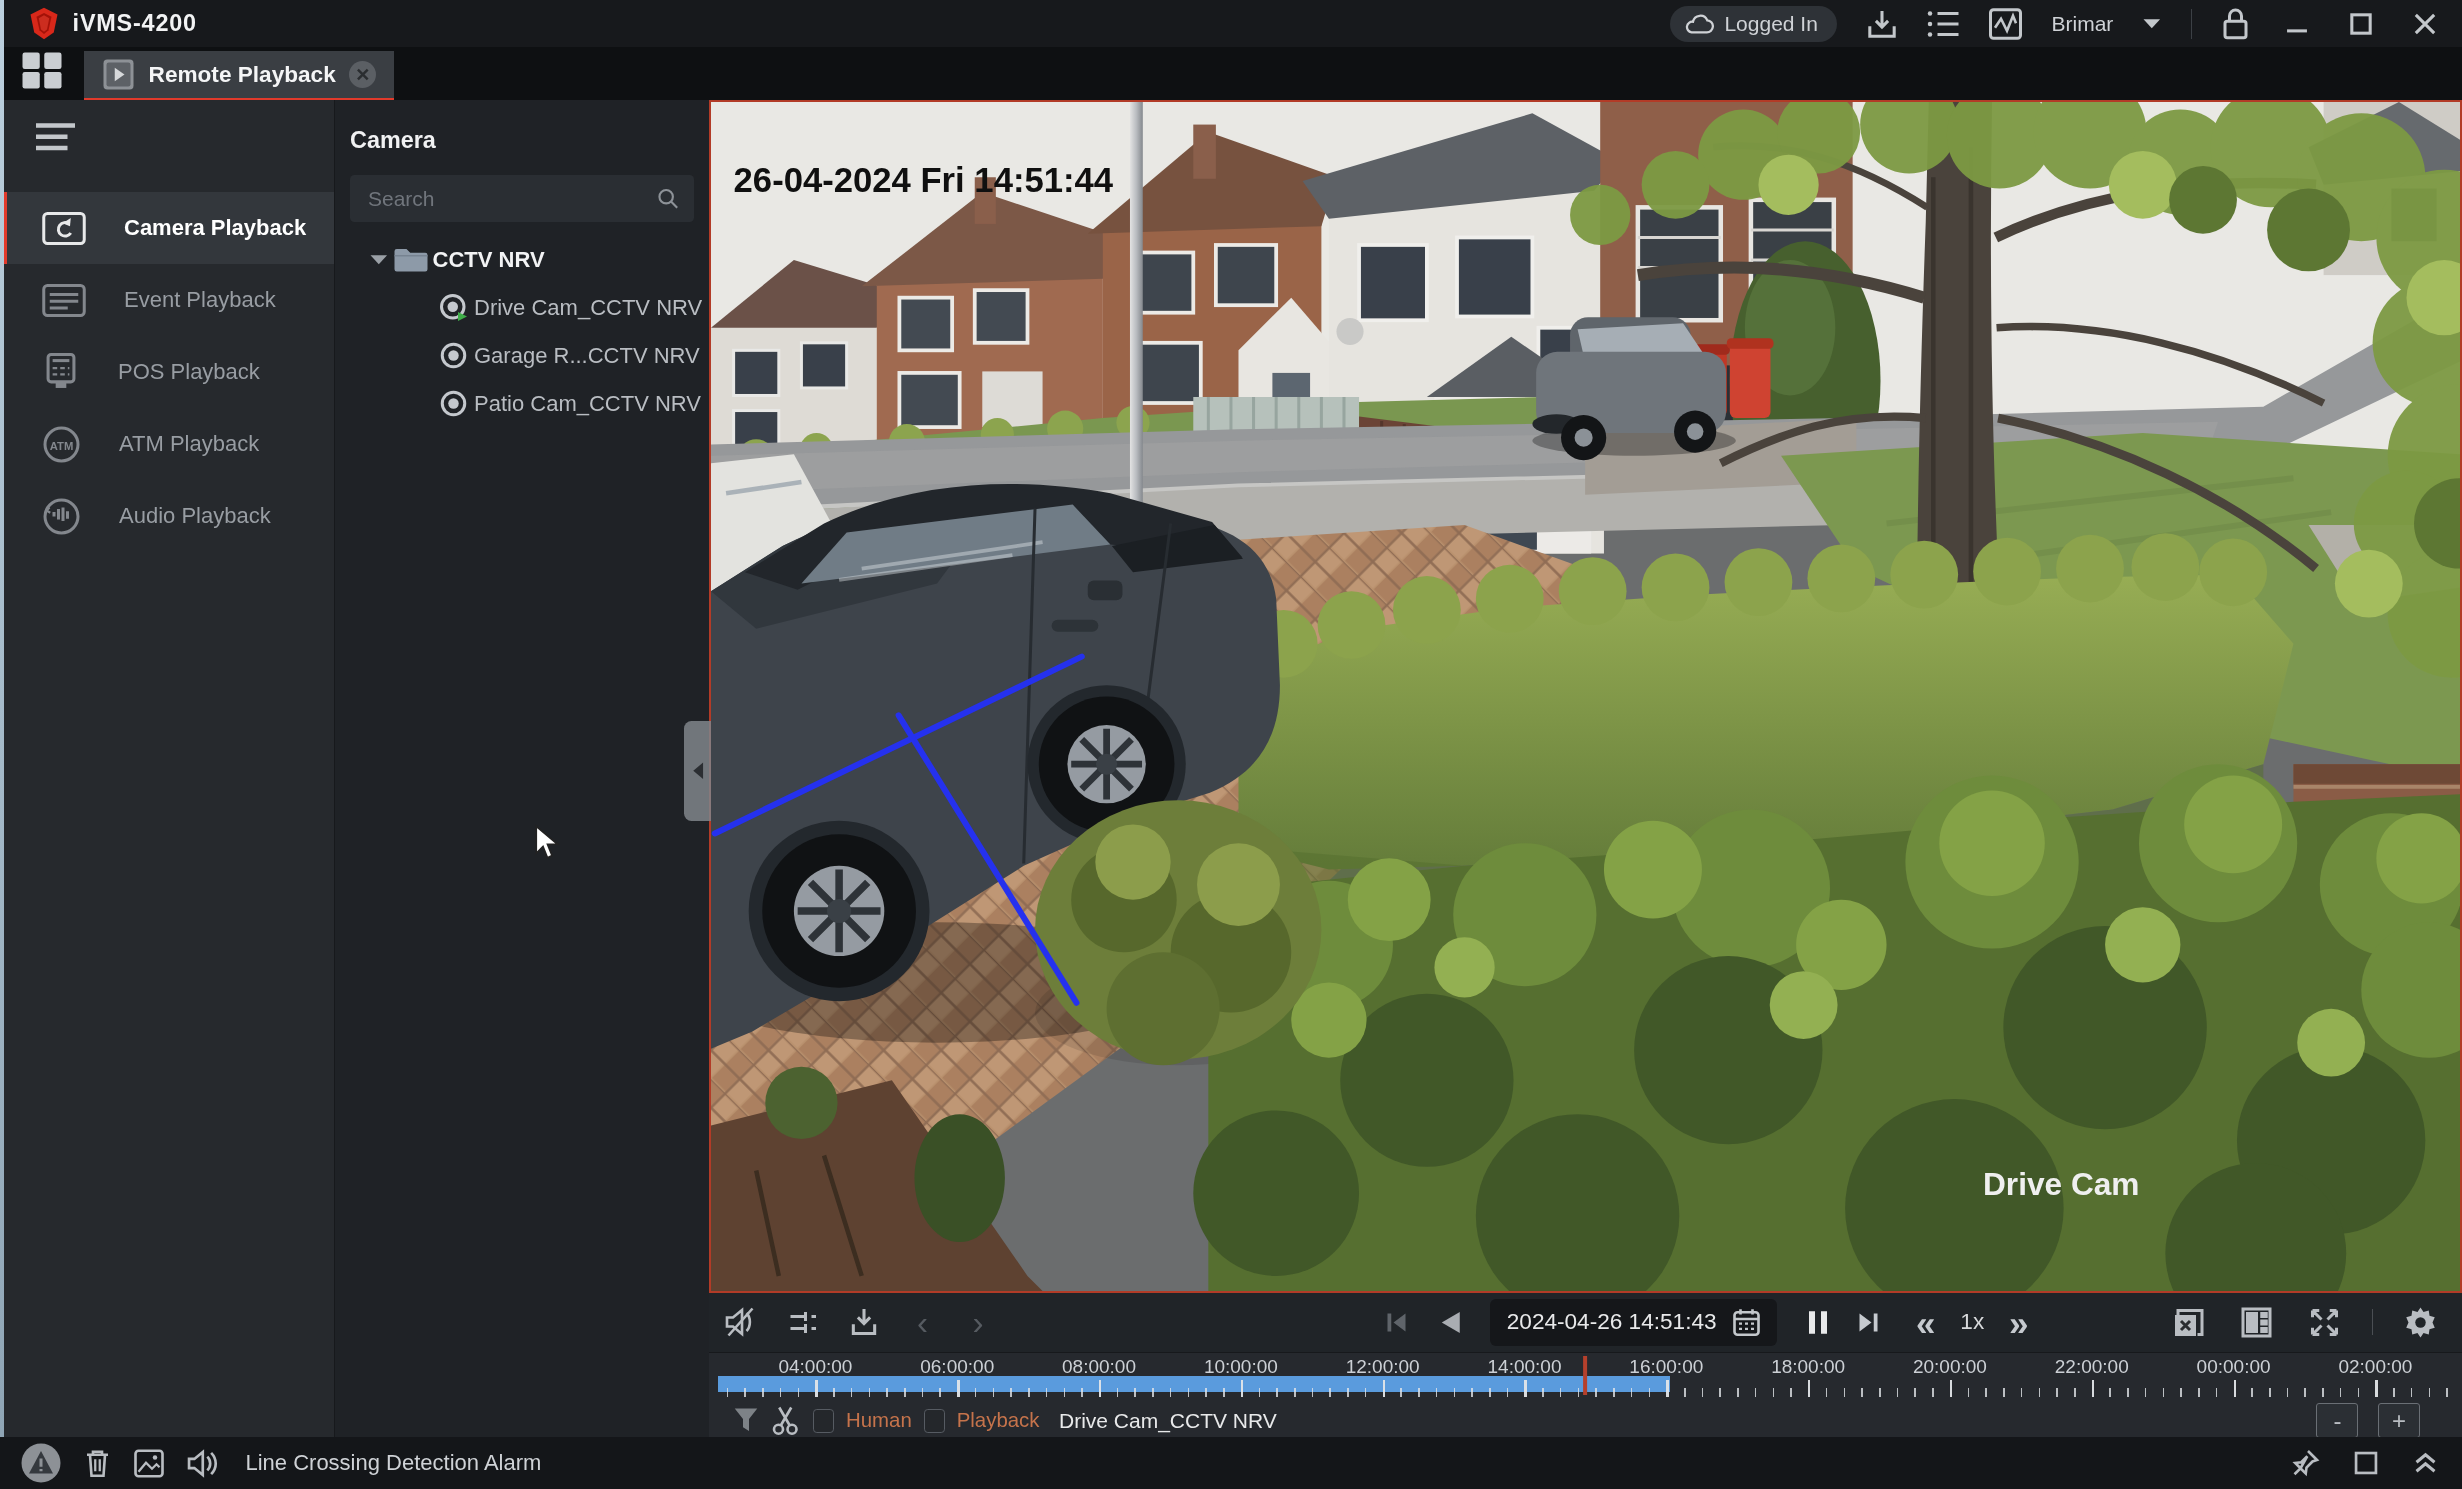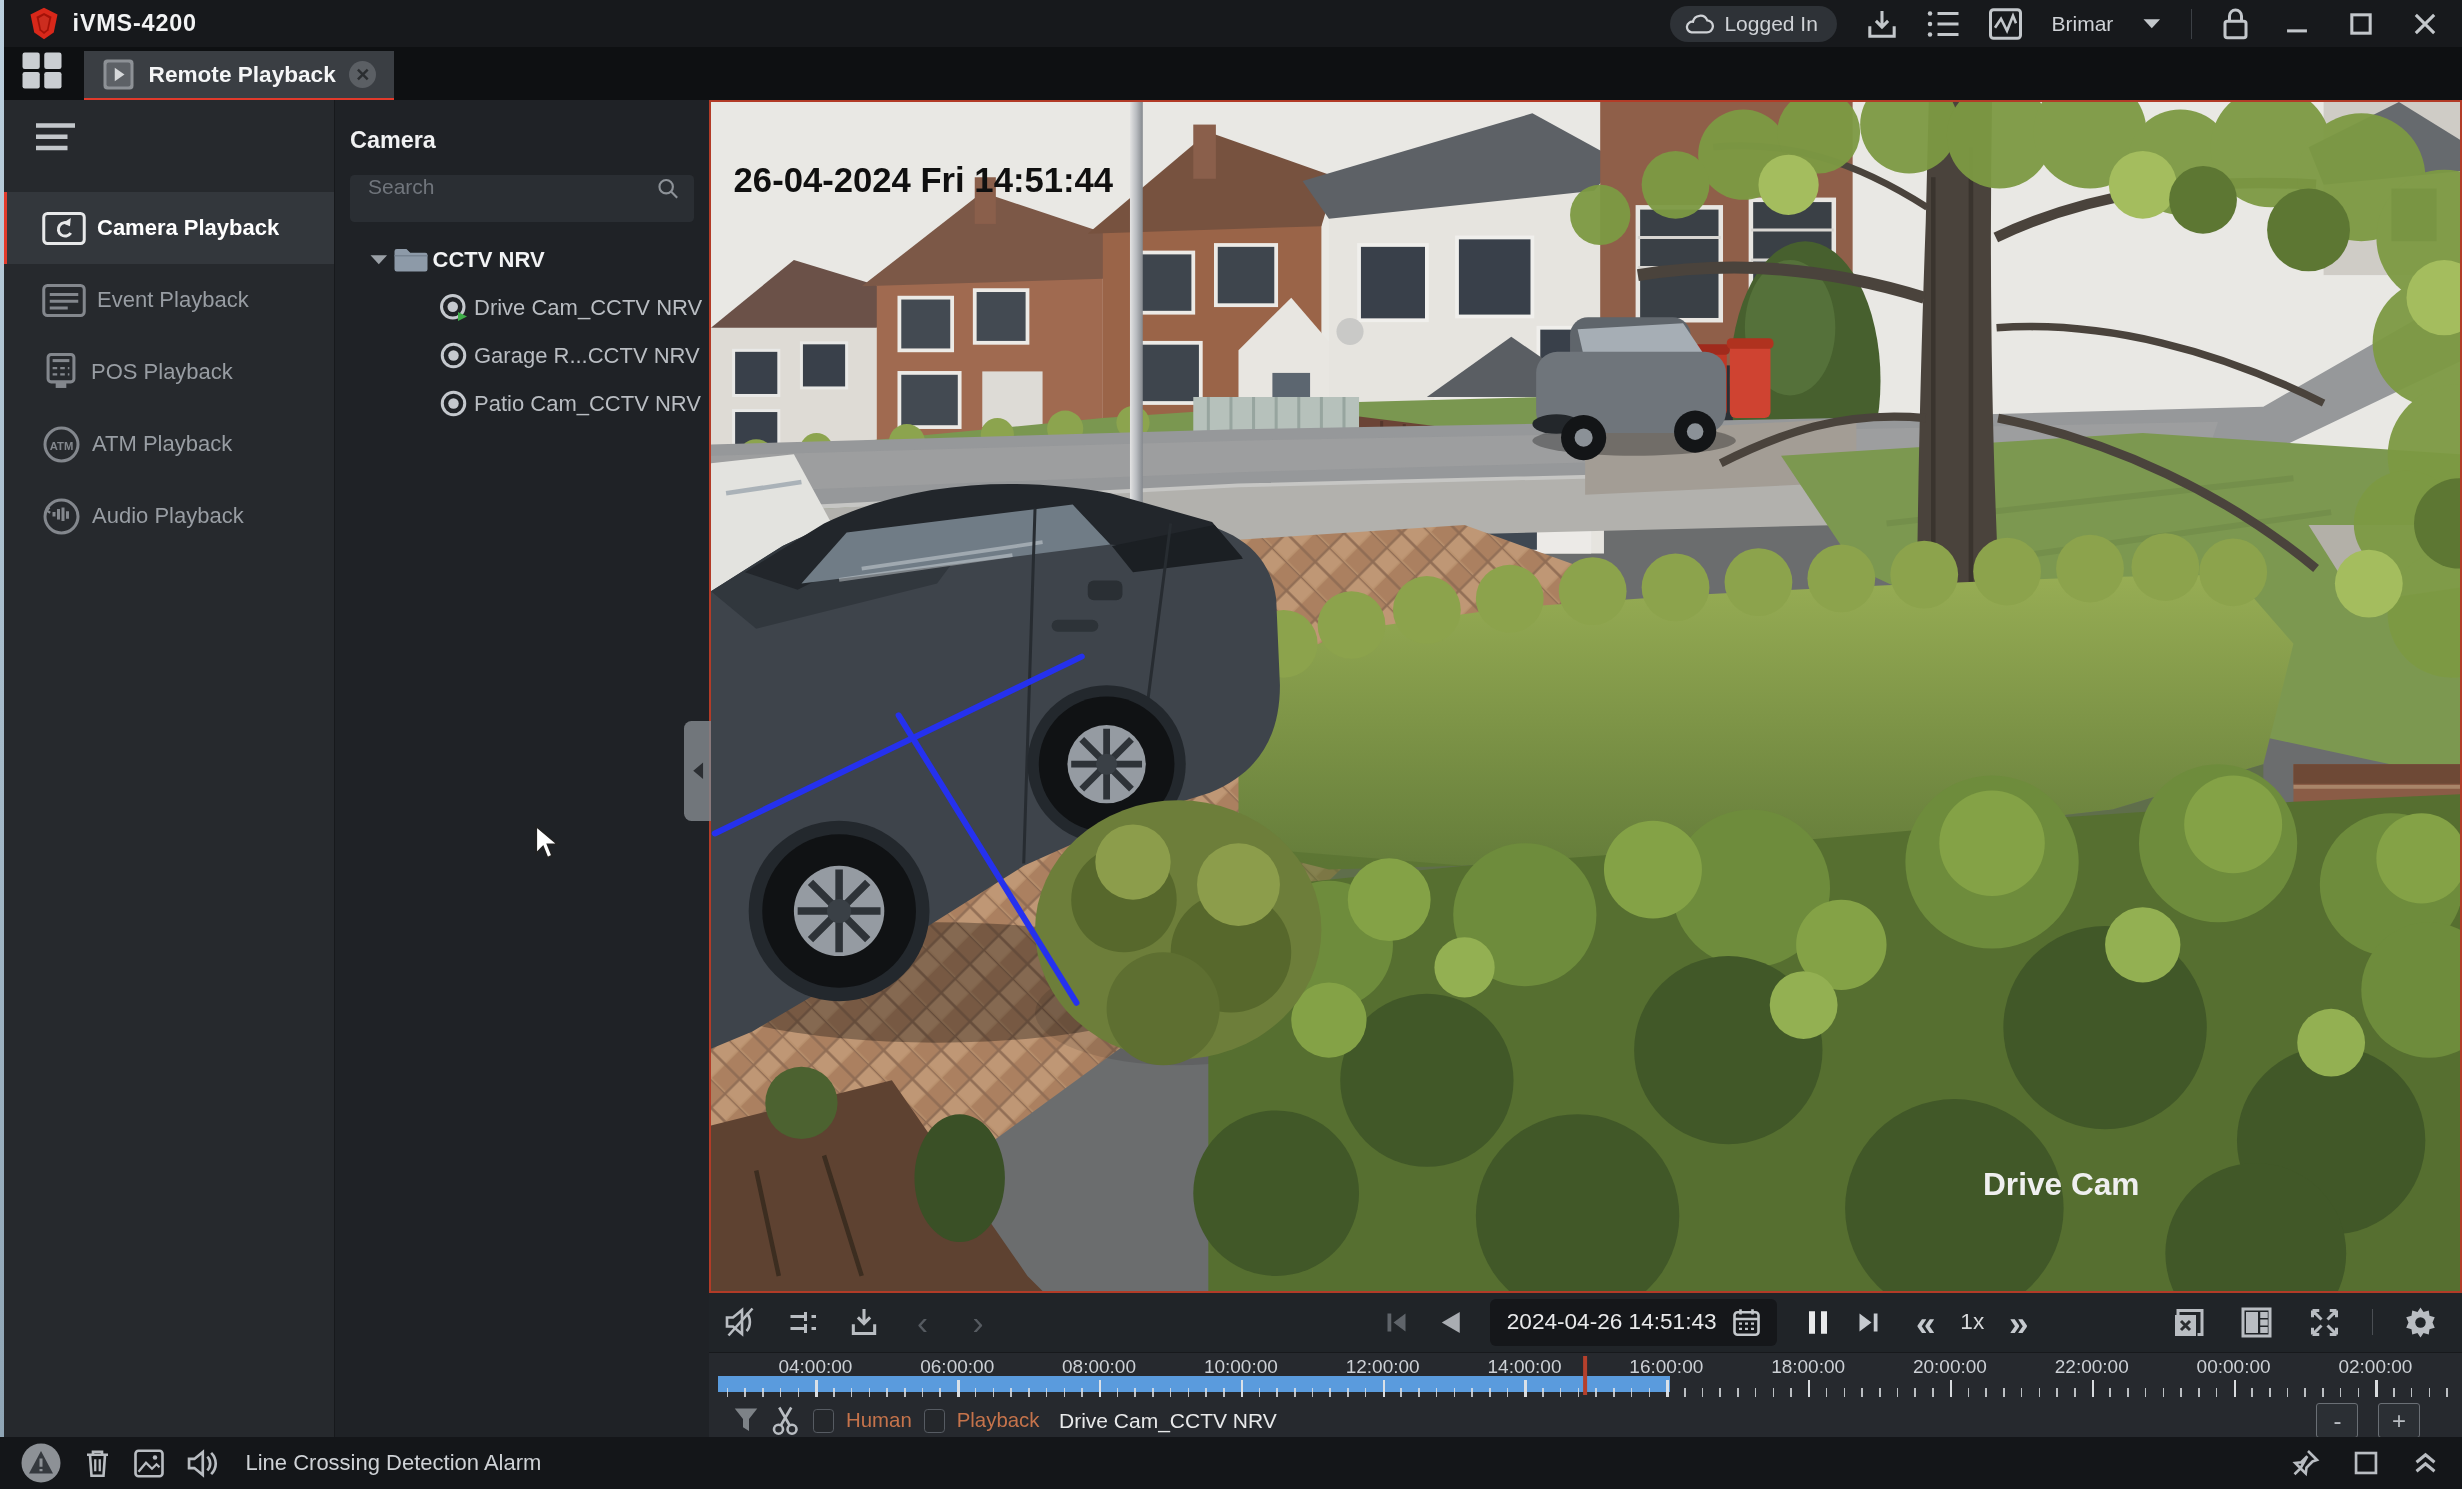--- a/index.html
+++ b/index.html
@@ -18,28 +18,28 @@
   .tb-div{width:1.5px;height:30px;background:#3c4045;}
   
   #tabbar{position:absolute;left:0;top:47px;width:2462px;height:54px;background:#0e1012;display:flex;align-items:flex-end;}
   #grid4{margin:0 0 10.6px 21px;}
   #tab-active{margin-left:21px;height:50px;background:#3a3e43;display:flex;align-items:center;gap:13.6px;padding:0 18px;border-bottom:3.8px solid #e23a2b;}
   #tab-label{color:#f4f5f6;font-size:22.6px;font-weight:bold;}
   #tab-close{width:27px;height:27px;border-radius:50%;background:#5b5f64;color:#2a2d30;font-size:18px;display:flex;align-items:center;justify-content:center;font-weight:bold;}
   
   #sidebar{position:absolute;left:0;top:100px;width:334px;height:1337px;background:#26292d;}
   #hamburger{margin:21px 0 0 33px;}
-  .side-item{position:relative;height:72px;display:flex;align-items:center;gap:11px;padding-left:42px;color:#989da3;font-size:22px;}
+  .side-item{position:relative;height:72px;display:flex;align-items:center;gap:38px;padding-left:42px;color:#989da3;font-size:22px;}
   .side-item.active{background:#33373c;color:#ffffff;font-weight:bold;}
   .side-item.active::before{content:"";position:absolute;left:0;top:0;bottom:0;width:6.8px;background:#e23a2b;}
   #side-list{margin-top:38px;}
   
   #campanel{position:absolute;left:334px;top:100px;width:375px;height:1337px;background:#1f2226;border-left:1.5px solid #17191c;}
   #cam-title{color:#f0f1f2;font-size:23.4px;font-weight:bold;margin:27px 0 0 15px;}
-  #searchbox{position:relative;margin:21px 15px 0 15px;height:47px;background:#2a2e33;border-radius:4.5px;display:flex;align-items:flex-start;}
+  #searchbox{position:relative;margin:21px 15px 0 15px;height:47px;background:#2a2e33;border-radius:4.5px;display:flex;align-items:center;}
   #searchbox input{background:transparent;border:0;outline:none;color:#cfd2d6;font-size:21px;padding:0 18px;flex:1;}
   #searchbox input::placeholder{color:#70757c;}
   #search-icon{margin-right:15px;}
   #tree{margin-top:13.6px;}
   .tree-row{display:flex;align-items:center;height:48px;color:#b9bdc2;font-size:22px;gap:4px;}
   .tree-row.group{color:#f2f3f4;font-weight:bold;}
   .tree-row .indent1{width:30px;}
   .tree-row .indent2{width:98px;}
   
   #rightregion{position:absolute;left:709px;top:100px;width:1753px;height:1337px;background:#202428;}

